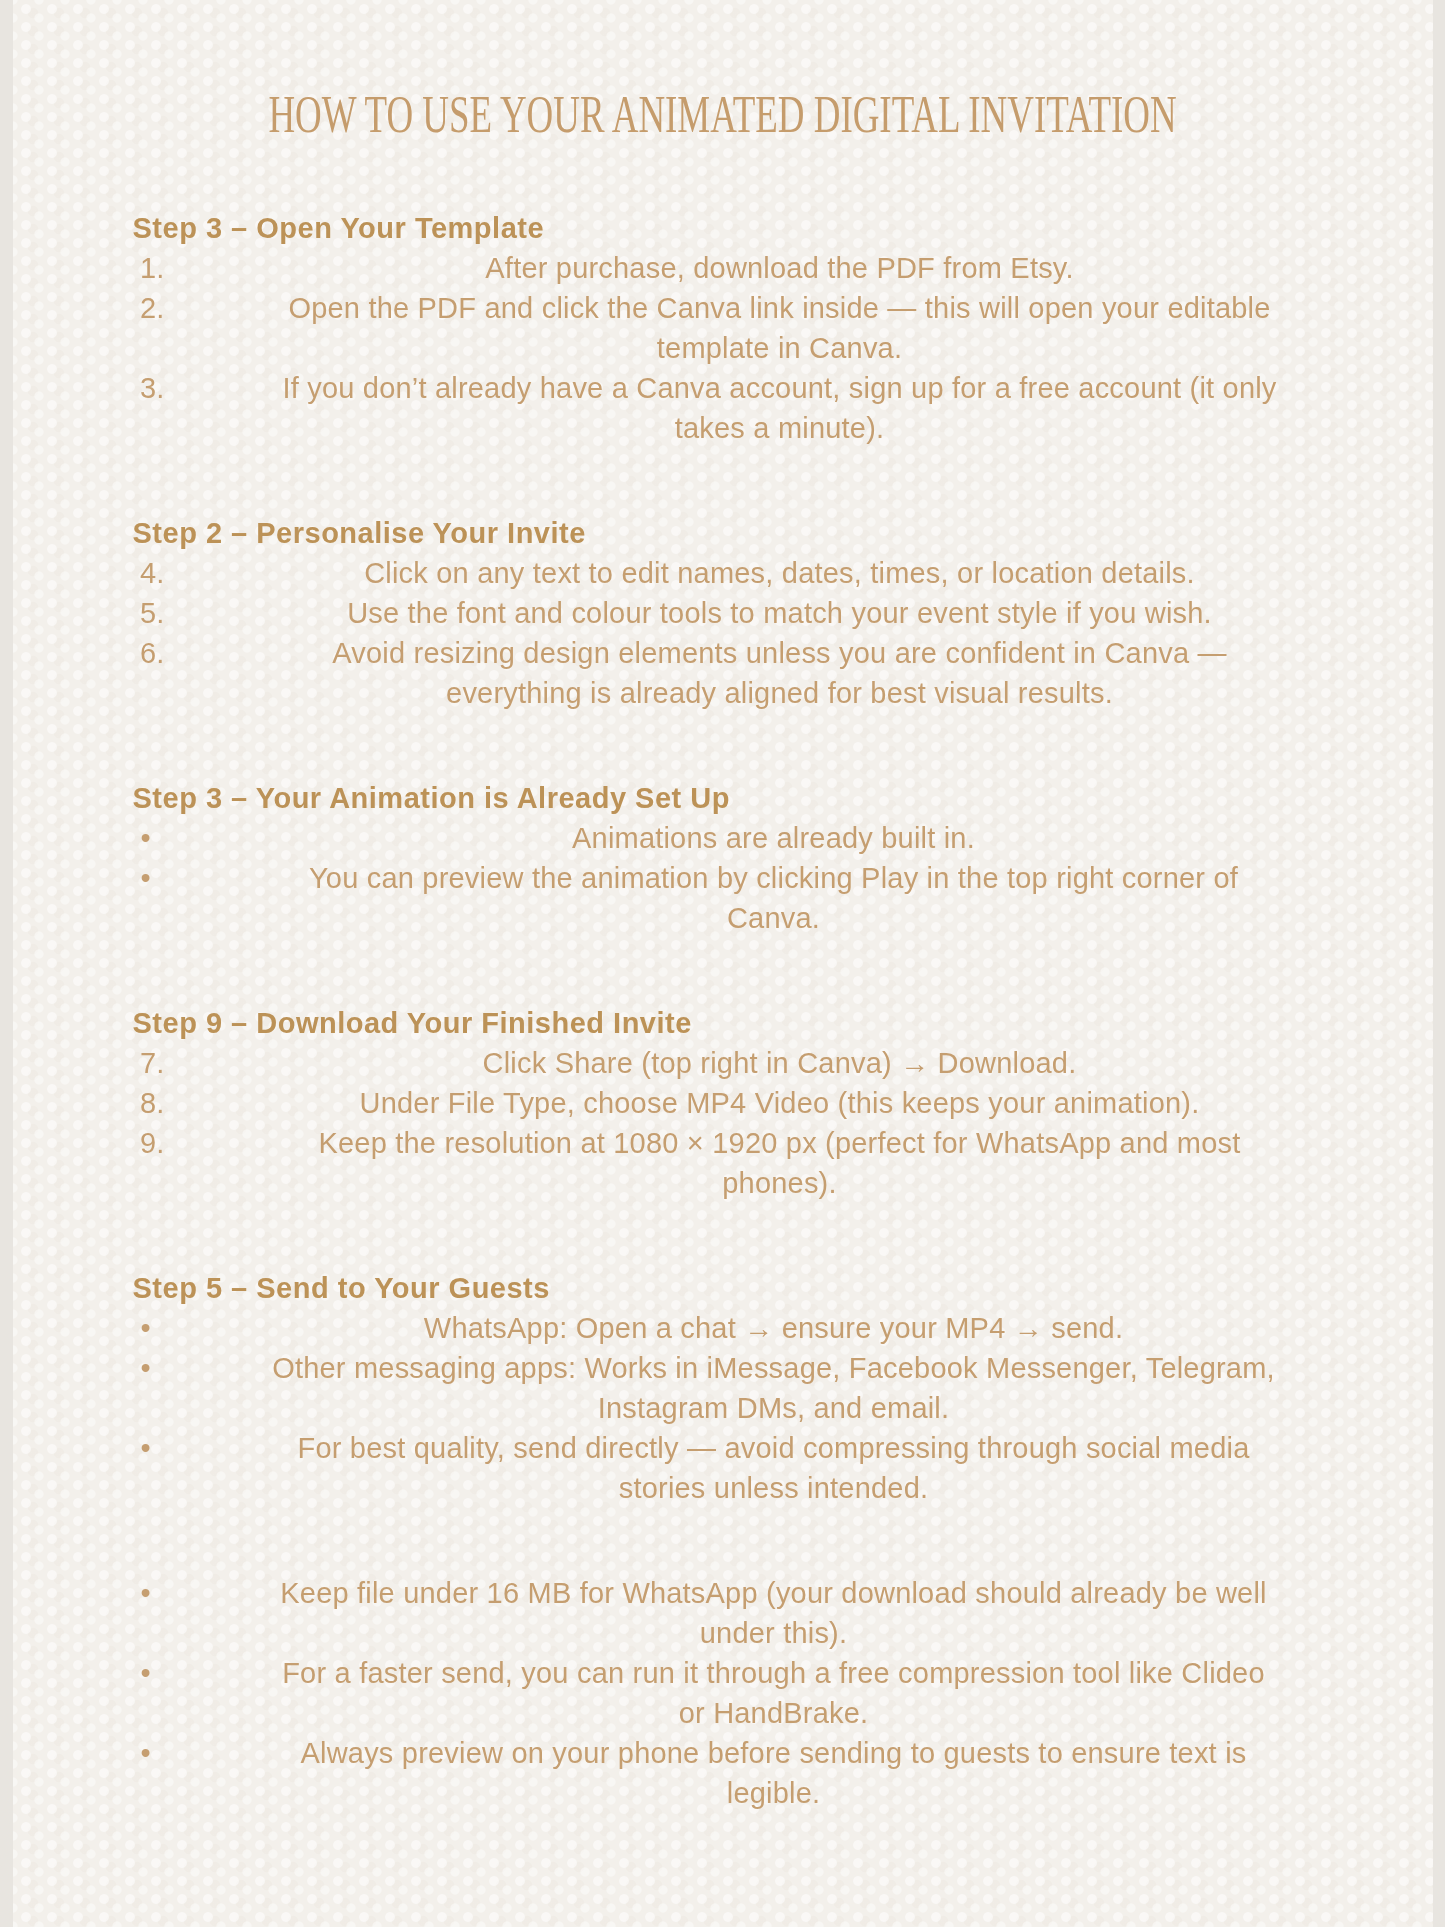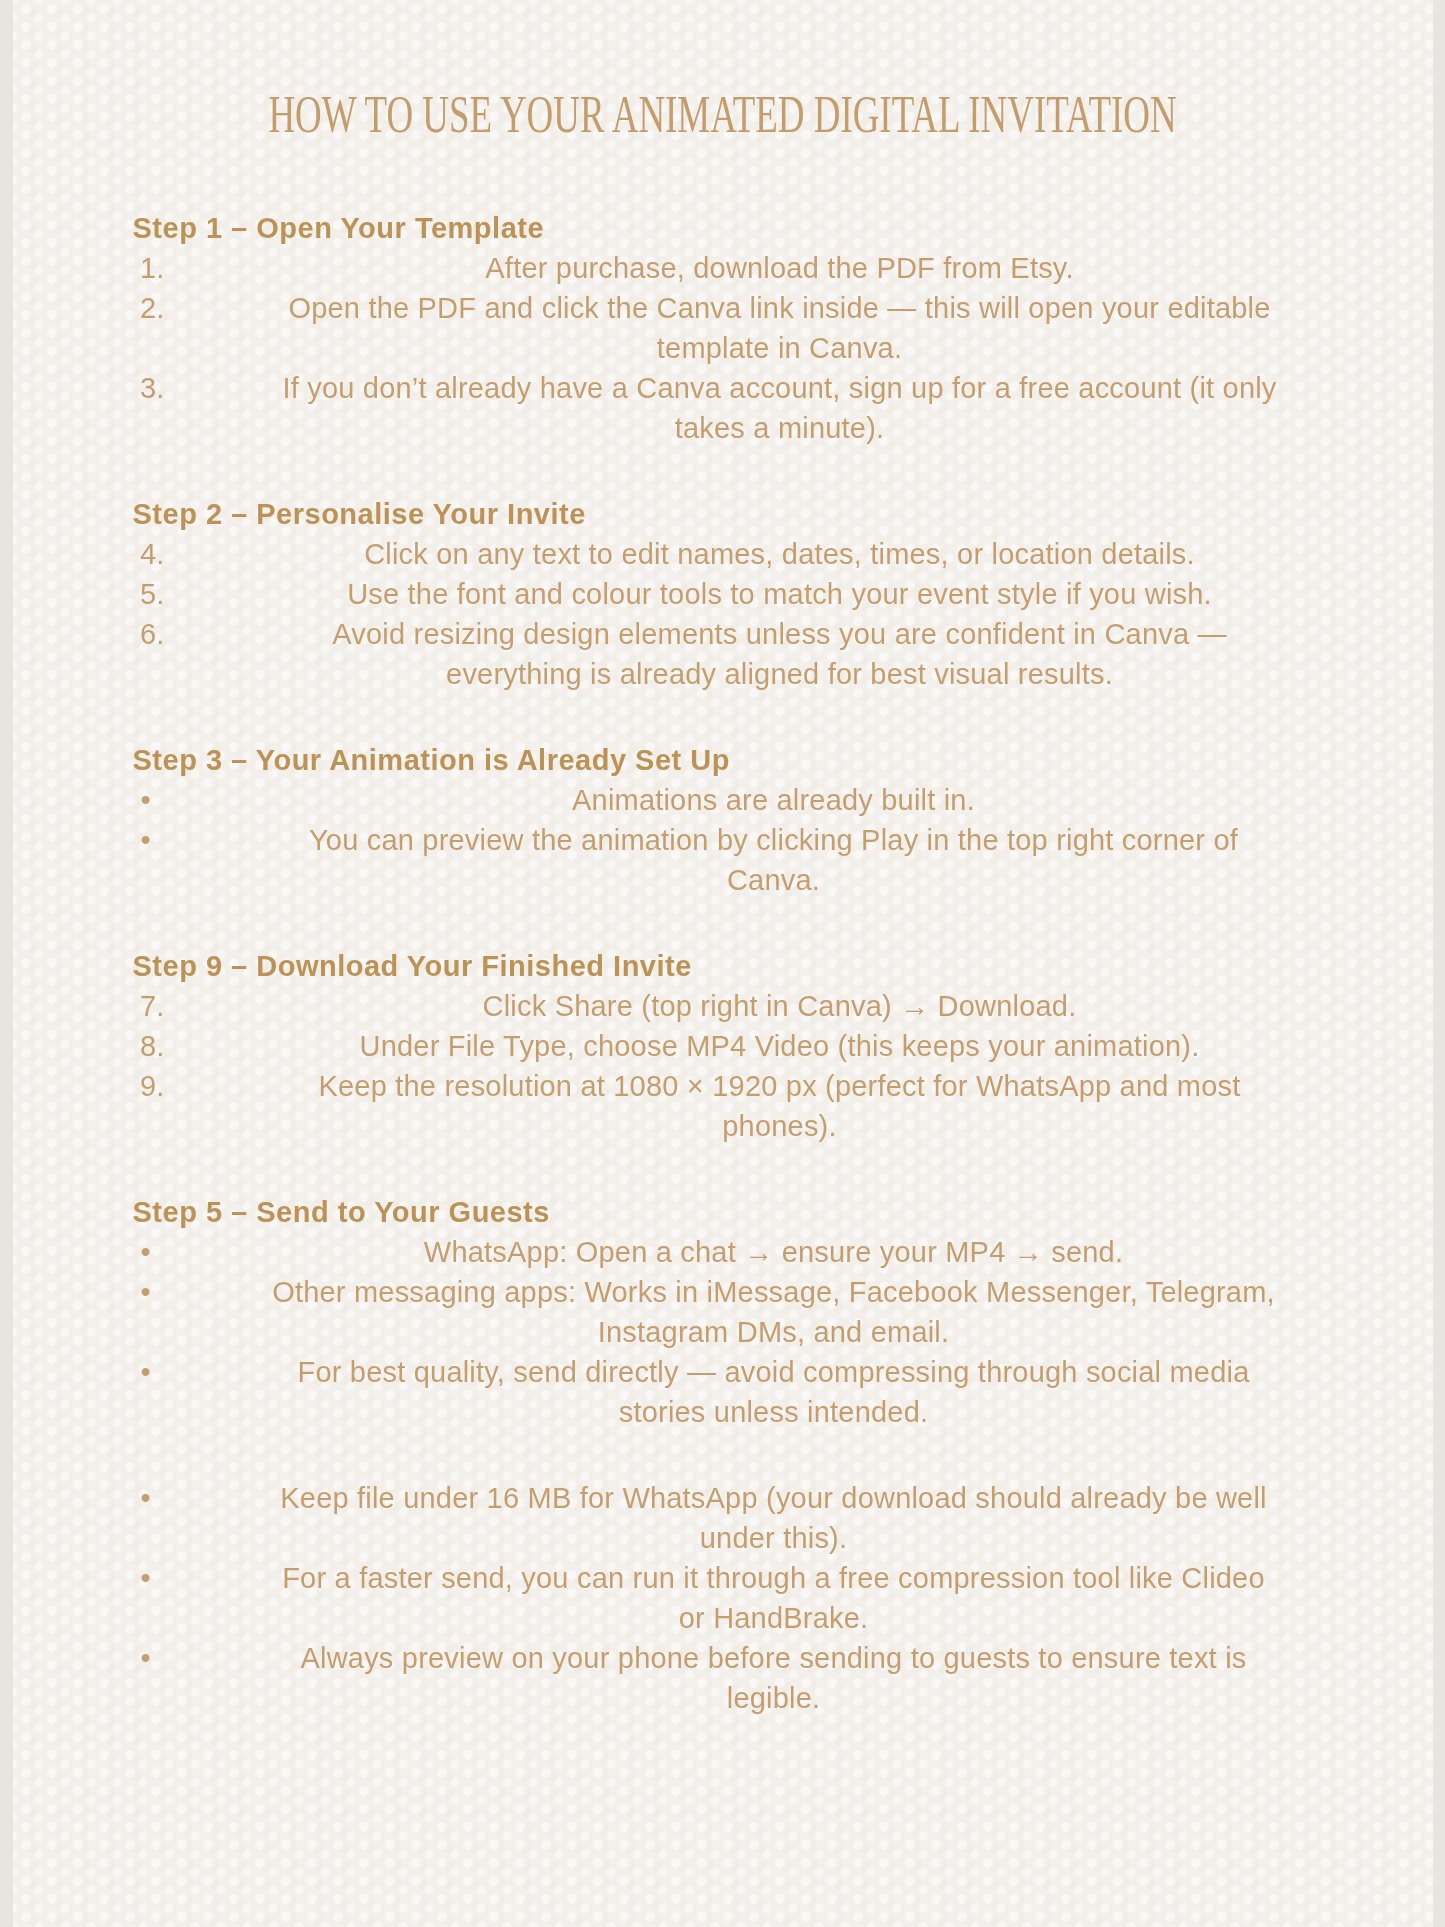--- a/index.html
+++ b/index.html
@@ -37,21 +37,21 @@
     line-height:58px;
     color:var(--title-text);
     white-space:nowrap;
     transform:scaleX(0.71);
     transform-origin:50% 50%;
   }
   .content{
     padding-left:120px;
     padding-right:40px;
   }
-  .section{margin-top:46px;}
+  .section{margin-top:65px;}
   .section.first{margin-top:64px;}
   .section-heading{
     font-size:29px;
     font-weight:700;
     line-height:40px;
     letter-spacing:0.5px;
     color:var(--heading-text);
   }
   .list{list-style:none;}
   .list li{
@@ -82,21 +82,21 @@
 </head>
 <body>
 
 <div class="page">
   <div class="title-wrap">
     <h1 class="doc-title">HOW TO USE YOUR ANIMATED DIGITAL INVITATION</h1>
   </div>
 
   <div class="content">
     <section class="section first">
-      <h2 class="section-heading">Step 1 – Open Your Template</h2>
+      <h2 class="section-heading">Step 3 – Open Your Template</h2>
       <ul class="list">
           <li class="numbered">
             <span class="marker">1.</span>
             <span class="item-text">After purchase, download the PDF from Etsy.</span>
           </li>
           <li class="numbered">
             <span class="marker">2.</span>
             <span class="item-text">Open the PDF and click the Canva link inside — this will open your editable
 template in Canva.</span>
           </li>

